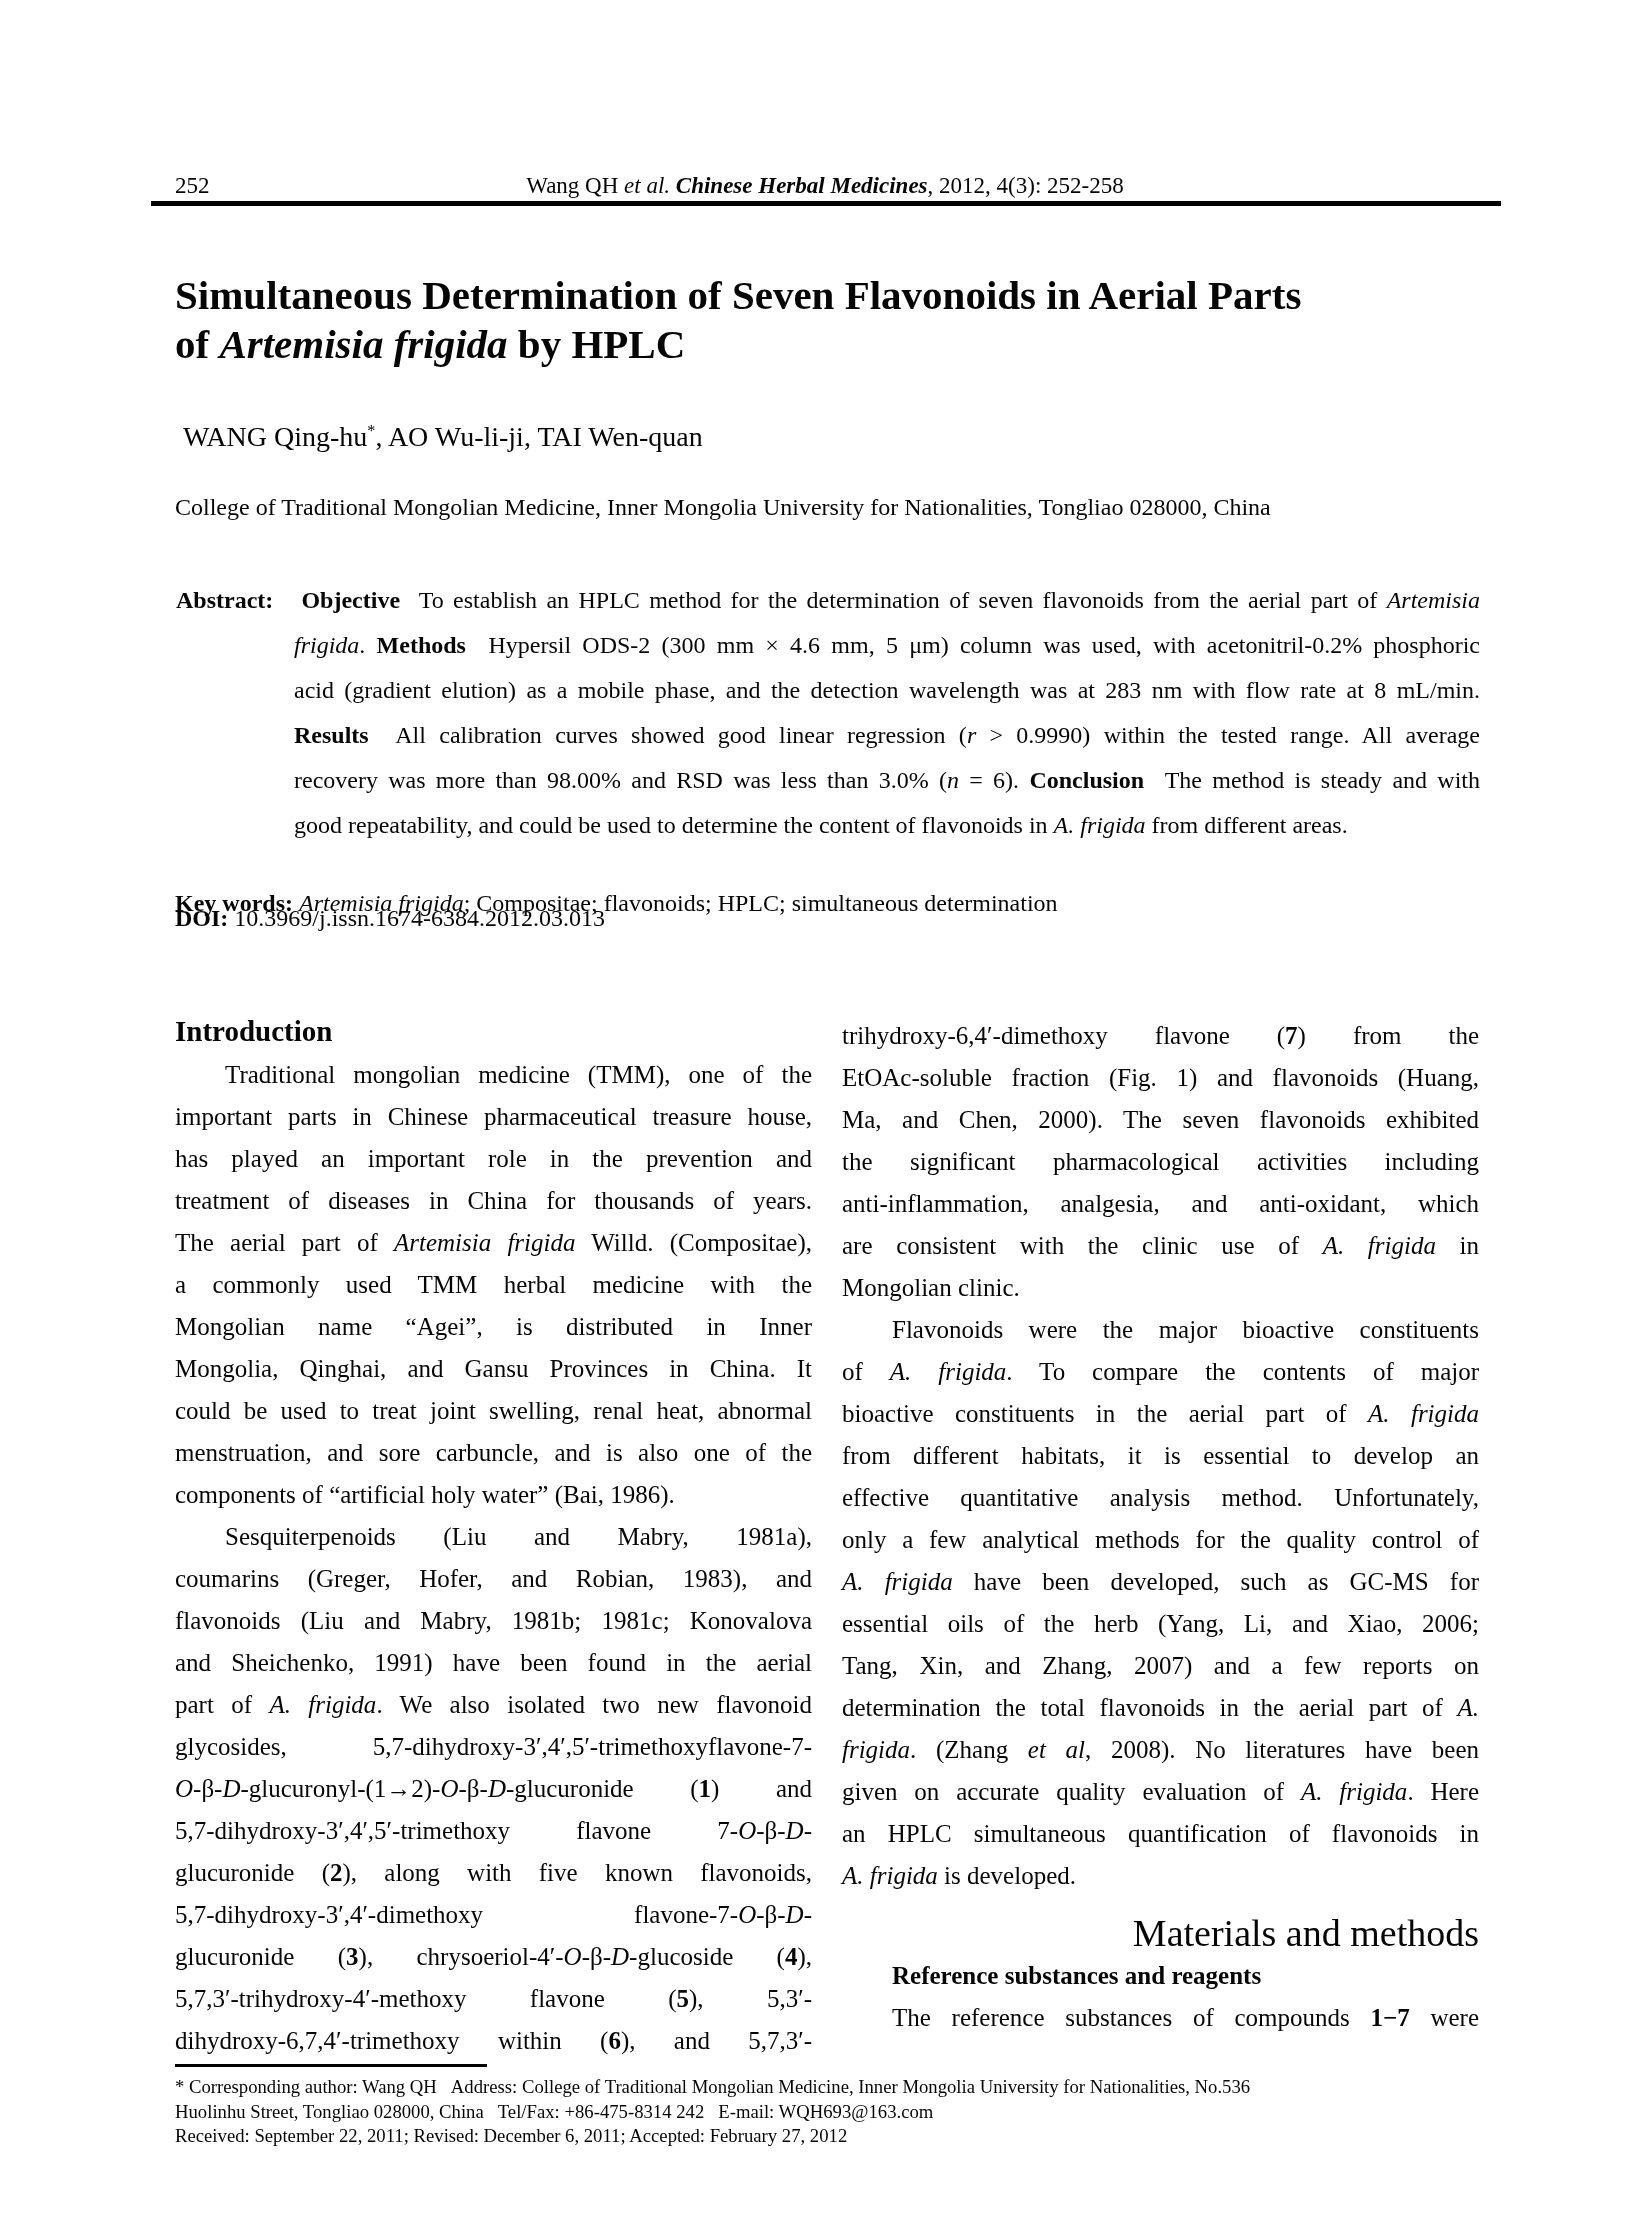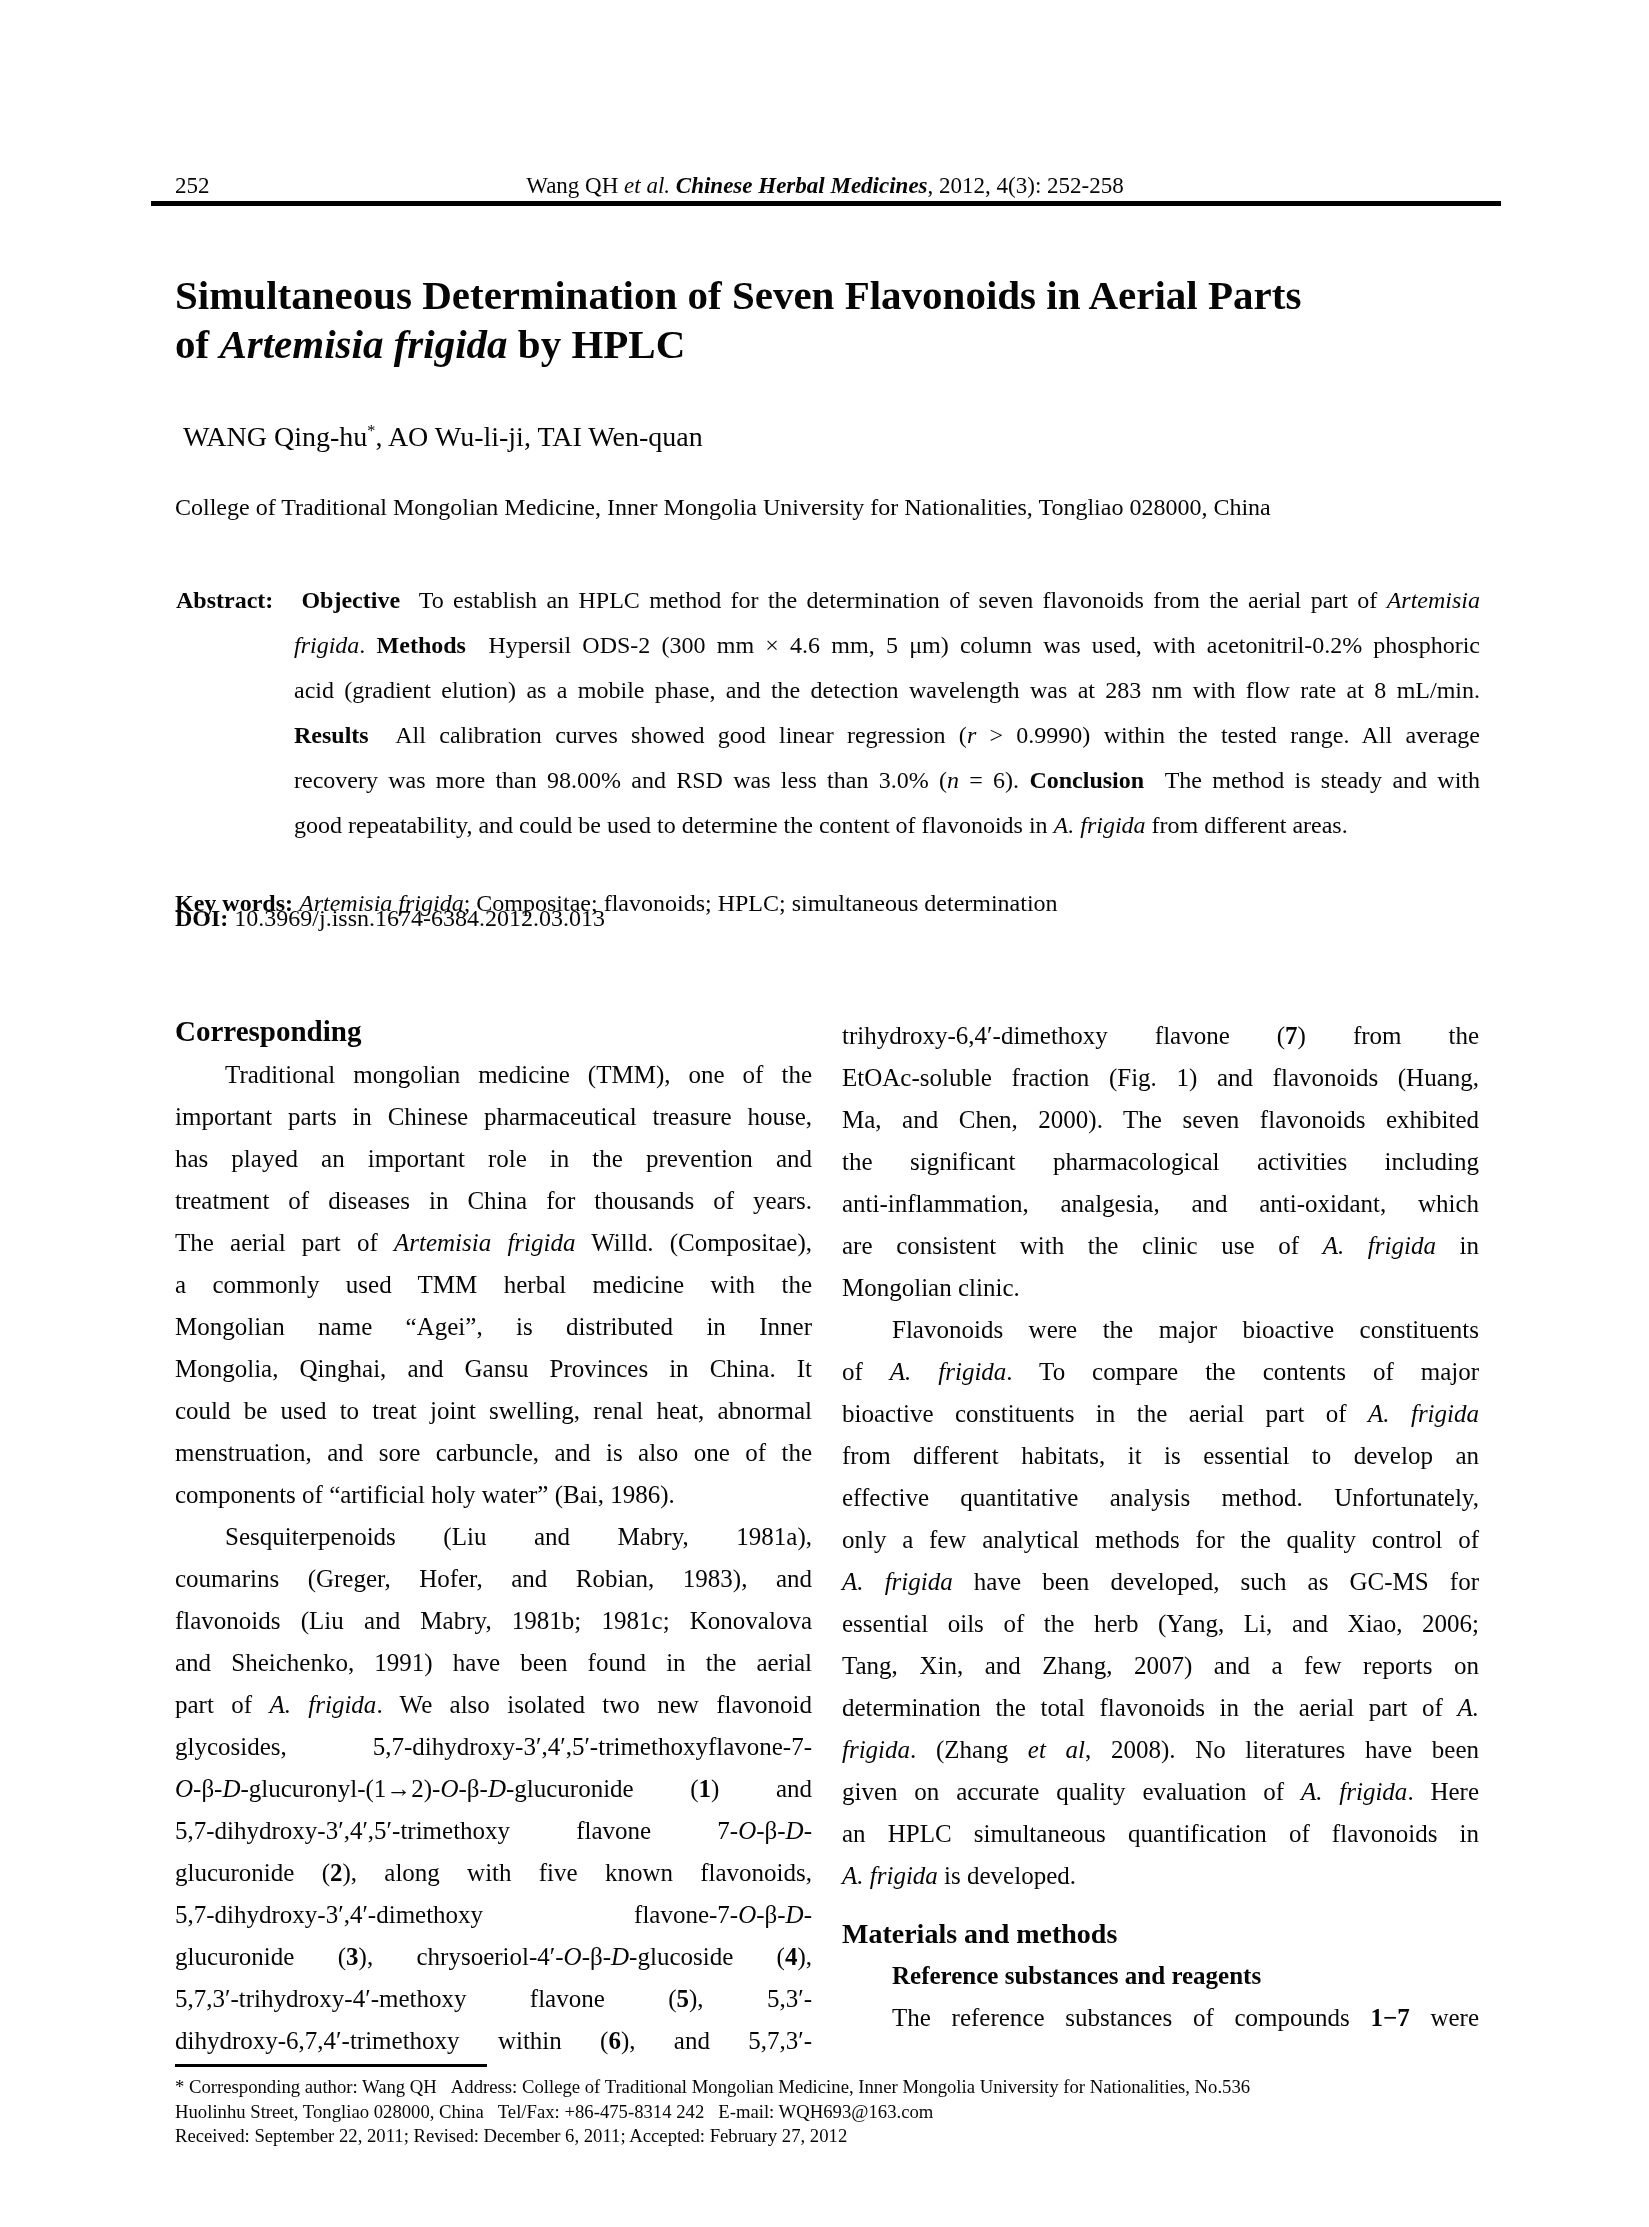--- a/index.html
+++ b/index.html
@@ -40,21 +40,21 @@
   .abstract-block .line + .line{margin-left:118px;}
   
   .keywords-line{top:888px;left:175px;width:1304px;font-size:24px;line-height:31px;}
   .doi-line{top:903px;left:175px;width:1304px;font-size:24px;line-height:31px;}
   
   .content-columns{top:1008px;left:175px;width:1304px;display:flex;gap:30px;}
   .column{width:637px;font-size:25px;}
   .column .line{line-height:42px;}
   .col-heading{font-size:29px;line-height:46px;font-weight:bold;text-align:left;}
   .right-column{padding-top:7.1px;}
-  .materials-heading{font-size:28px;line-height:43px;font-weight:bold;margin-top:15px;text-align:left;}
+  .materials-heading{font-size:38px;line-height:43px;font-weight:normal;margin-top:15px;text-align:right;}
   
   .footnote-rule{top:2064px;left:175px;width:312px;height:2.7px;background:#000;}
   .footnote-block{top:2075px;left:175px;width:1323px;font-size:18.7px;}
   .footnote-block .line{line-height:24.5px;}
 </style>
 </head>
 <body>
 
 <div class="page">
 
@@ -82,21 +82,21 @@
       <div class="line j"><span class="s-n">recovery was more than 98.00% and RSD was less than 3.0% (</span><span class="s-i">n</span><span class="s-n"> = 6). </span><span class="s-b">Conclusion</span><span class="s-n">&nbsp;&nbsp;The method is steady and with</span></div>
       <div class="line l"><span class="s-n">good repeatability, and could be used to determine the content of flavonoids in </span><span class="s-i">A. frigida</span><span class="s-n"> from different areas.</span></div>
     </div>
 
   <div class="abs keywords-line"><span class="s-b">Key words: </span><span class="s-i">Artemisia frigida</span><span class="s-n">; Compositae; flavonoids; HPLC; simultaneous determination</span></div>
 
   <div class="abs doi-line"><span class="s-b">DOI: </span><span class="s-n">10.3969/j.issn.1674-6384.2012.03.013</span></div>
 
   <div class="abs content-columns">
     <div class="column left-column">
-      <div class="col-heading">Corresponding</div>
+      <div class="col-heading">Introduction</div>
       <div>
           <div class="line j ind"><span class="s-n">Traditional mongolian medicine (TMM), one of the</span></div>
           <div class="line j"><span class="s-n">important parts in Chinese pharmaceutical treasure house,</span></div>
           <div class="line j"><span class="s-n">has played an important role in the prevention and</span></div>
           <div class="line j"><span class="s-n">treatment of diseases in China for thousands of years.</span></div>
           <div class="line j"><span class="s-n">The aerial part of </span><span class="s-i">Artemisia frigida</span><span class="s-n"> Willd. (Compositae),</span></div>
           <div class="line j"><span class="s-n">a commonly used TMM herbal medicine with the</span></div>
           <div class="line j"><span class="s-n">Mongolian name “Agei”, is distributed in Inner</span></div>
           <div class="line j"><span class="s-n">Mongolia, Qinghai, and Gansu Provinces in China. It</span></div>
           <div class="line j"><span class="s-n">could be used to treat joint swelling, renal heat, abnormal</span></div>

